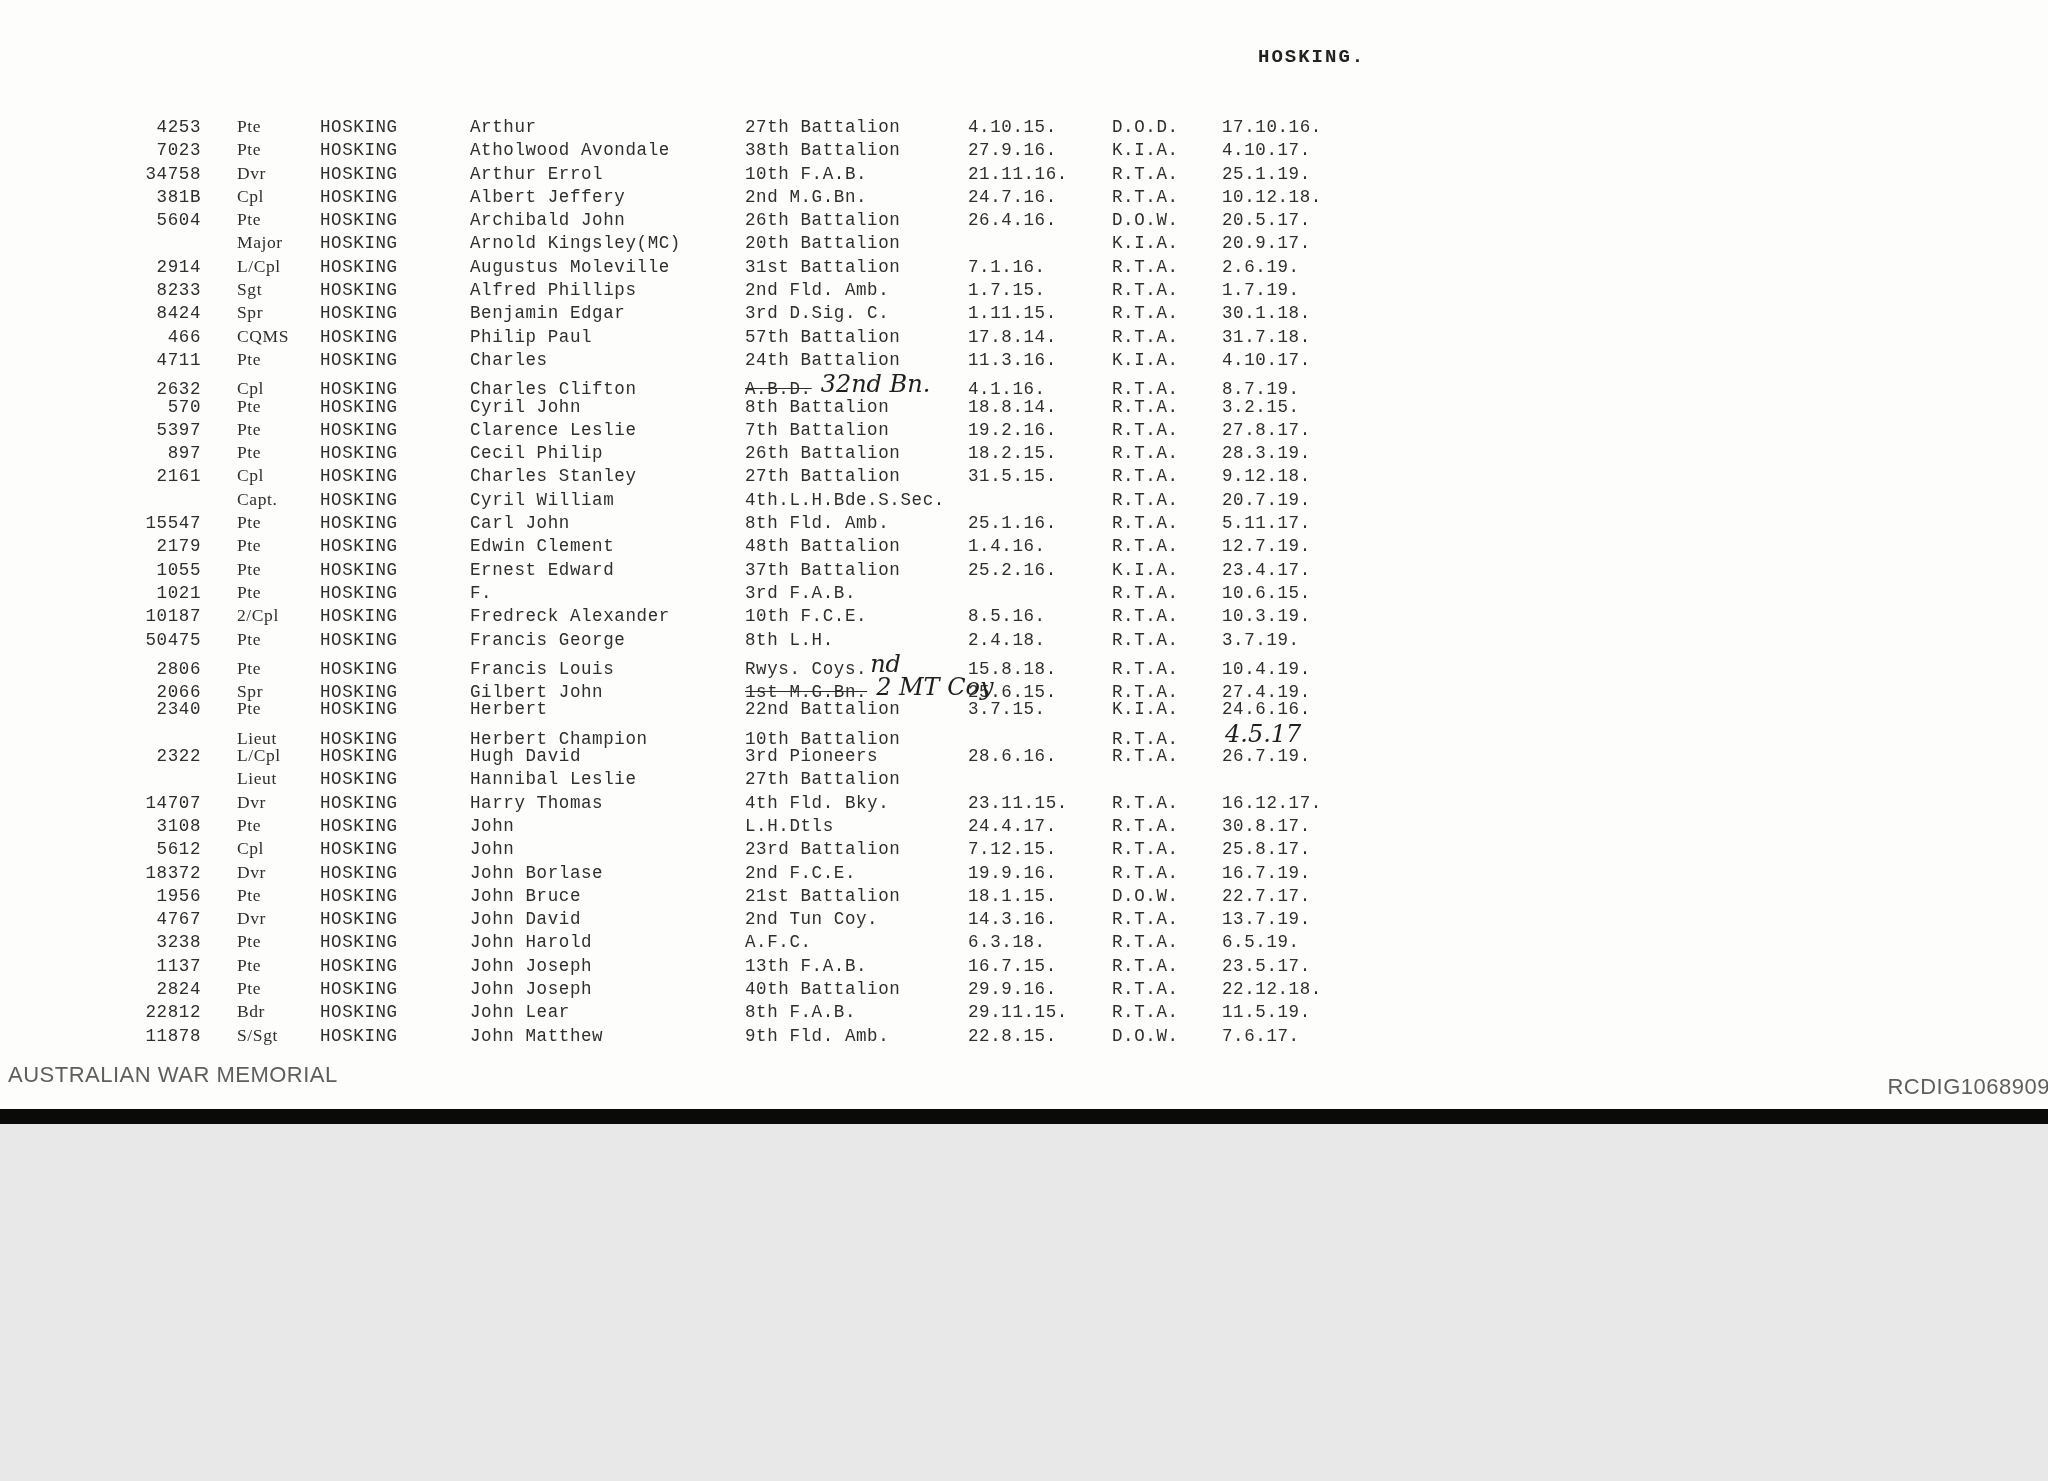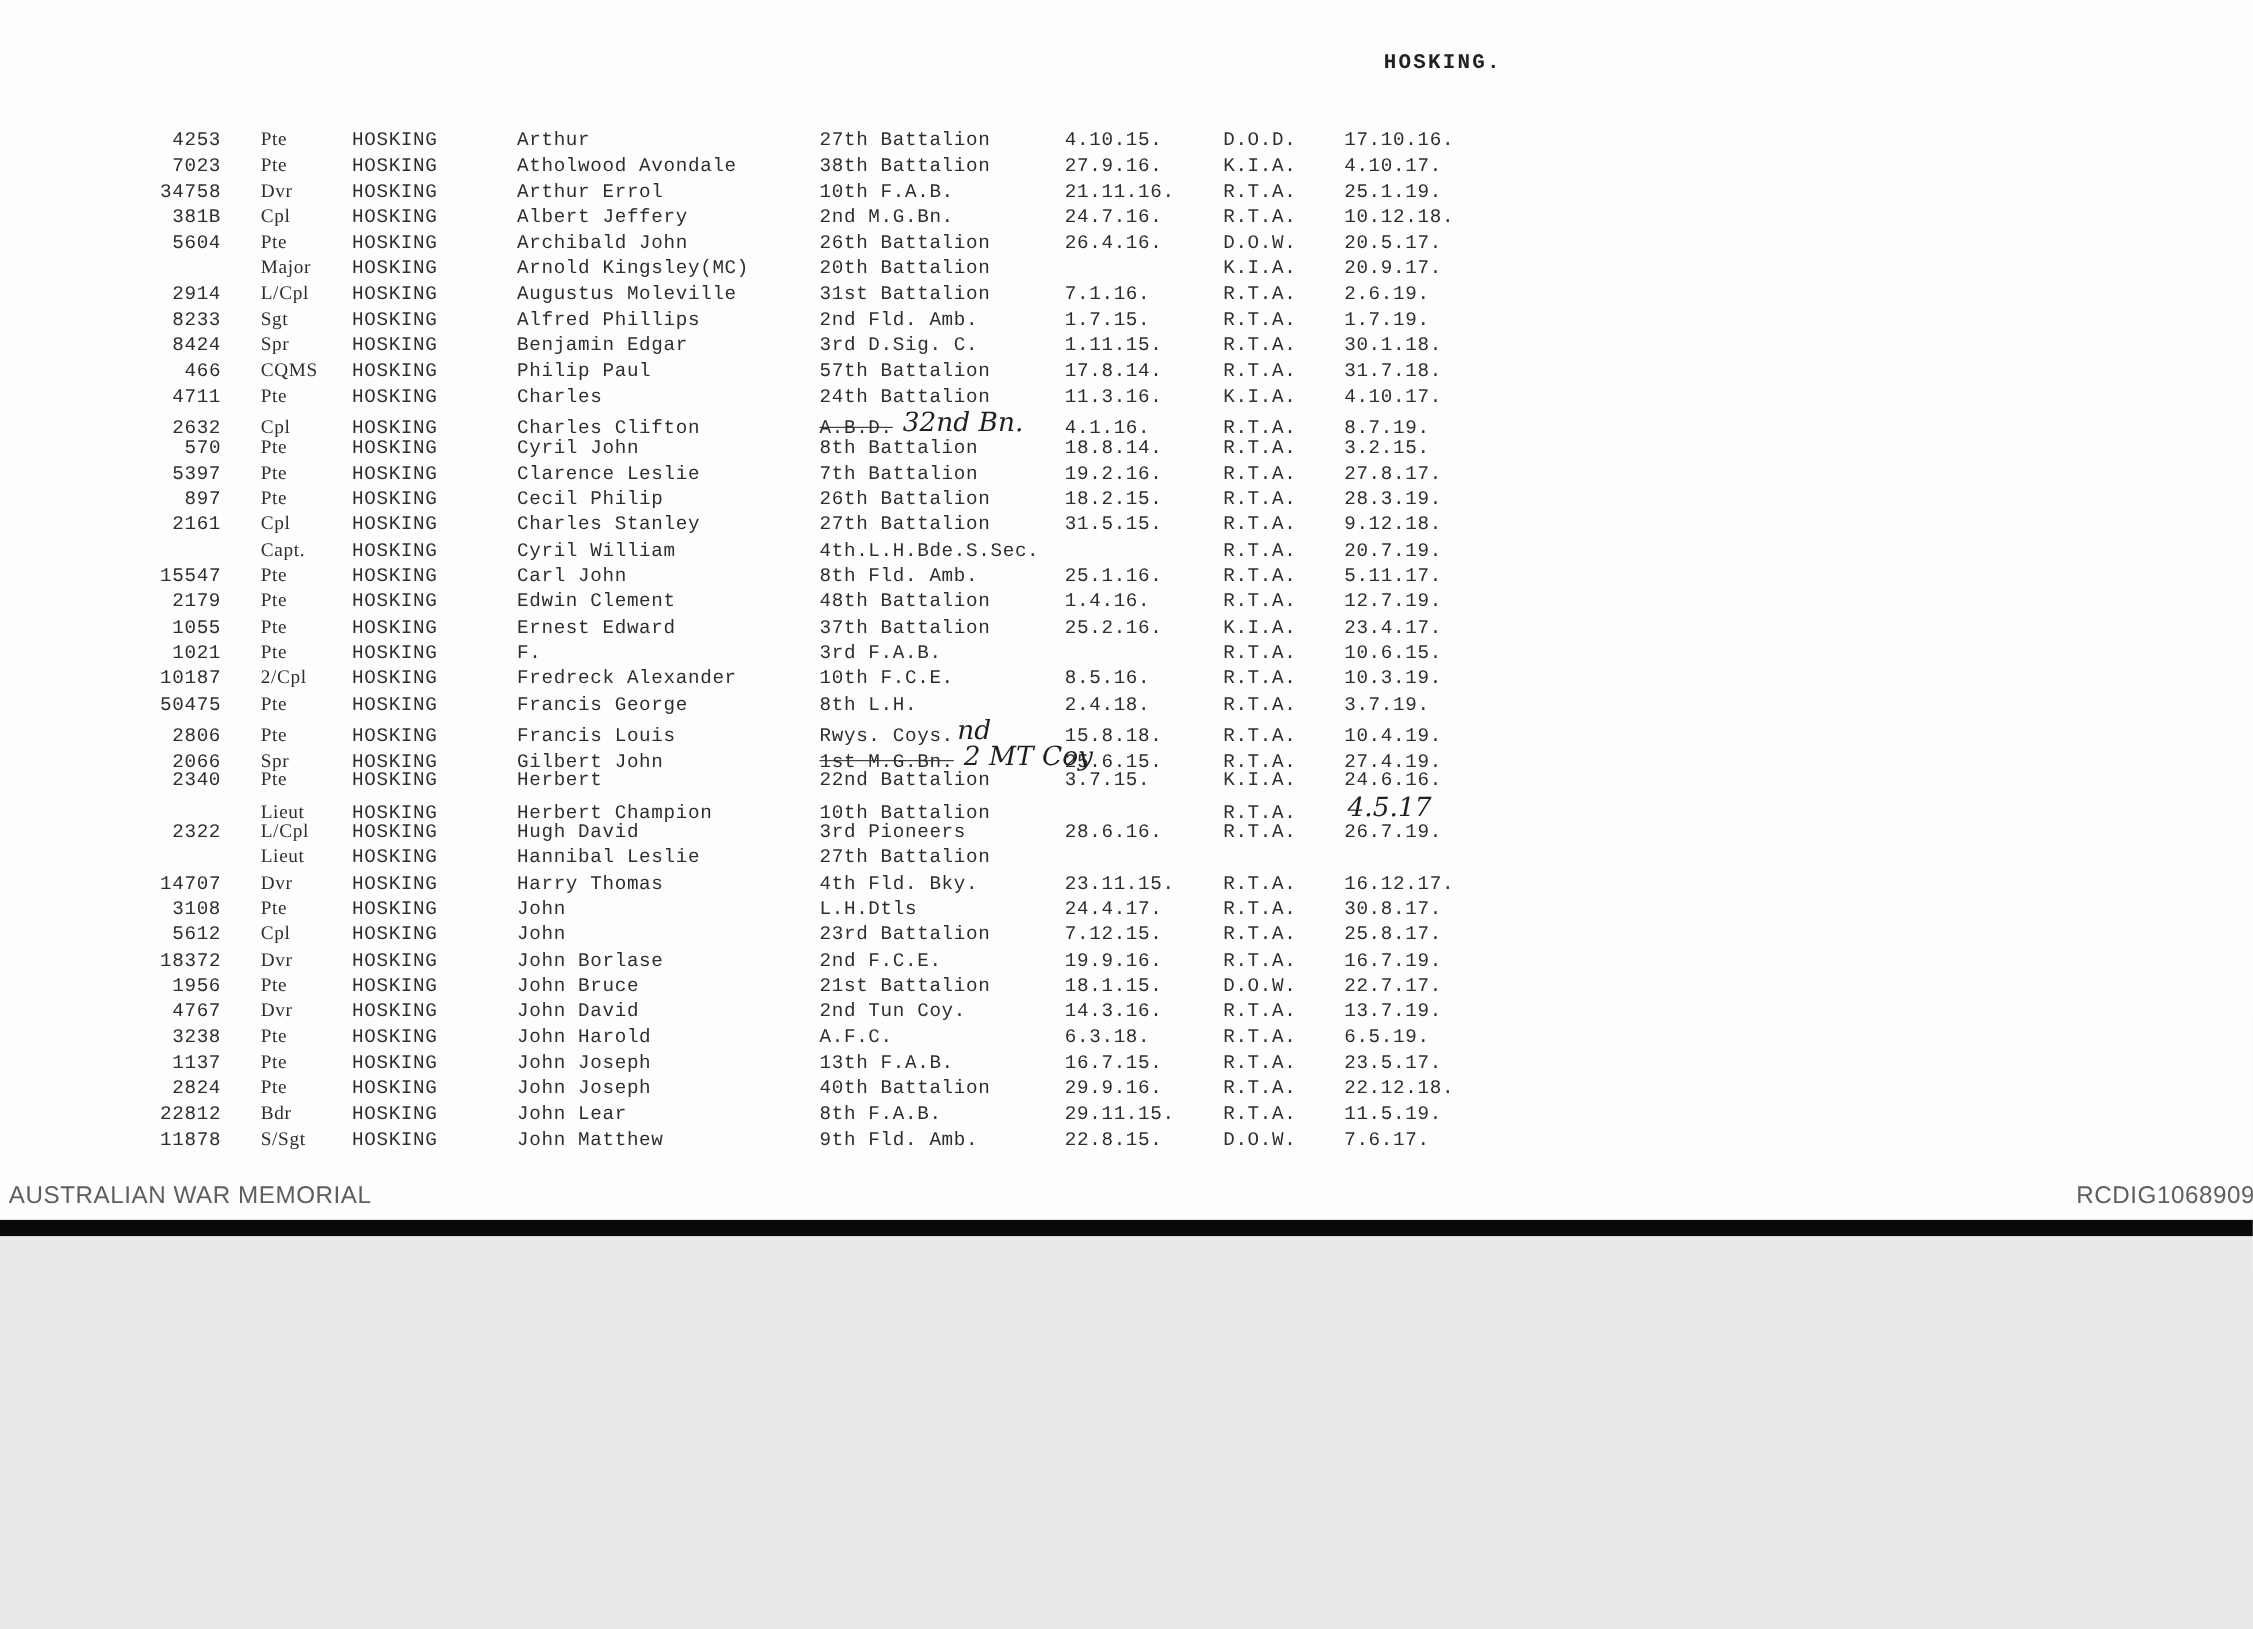--- a/index.html
+++ b/index.html
@@ -47,21 +47,21 @@
     font-size:24px;
     letter-spacing:0;
     position:relative;
     top:-2px;
     margin-left:3px;
     color:#1f1f1f;
   }
   .footer-left{
     position:absolute;
     left:8px;
-    bottom:24px;
+    bottom:36px;
     font-family:"Liberation Sans","DejaVu Sans",sans-serif;
     font-size:22px;
     color:#5e5e5e;
     letter-spacing:0.5px;
   }
   .footer-right{
     position:absolute;
     right:26px;
     bottom:24px;
     font-family:"Liberation Sans","DejaVu Sans",sans-serif;

